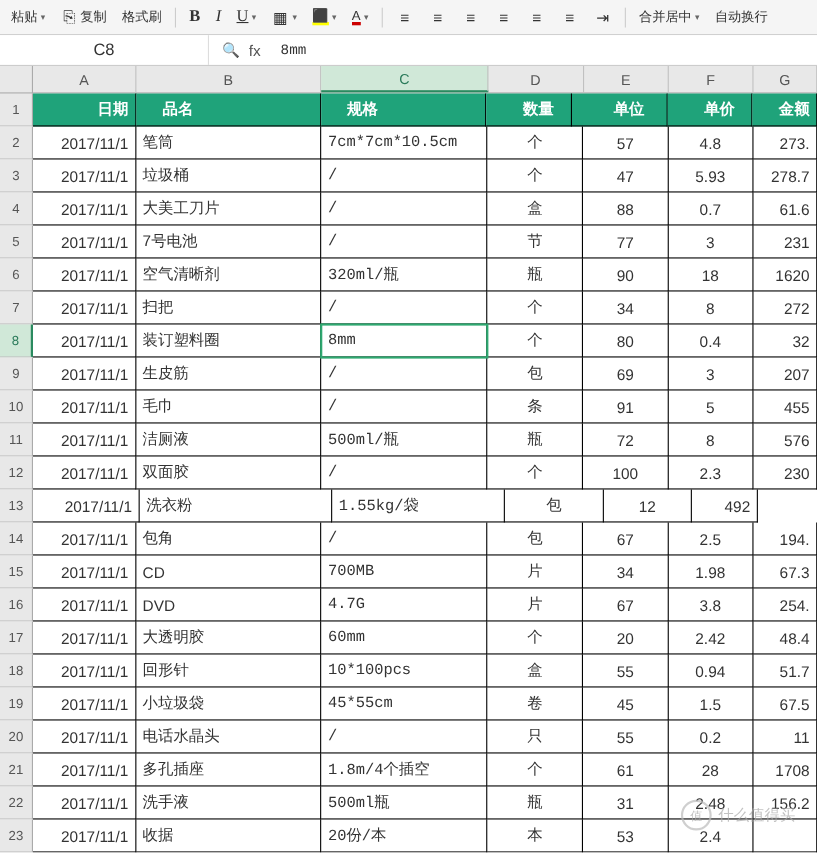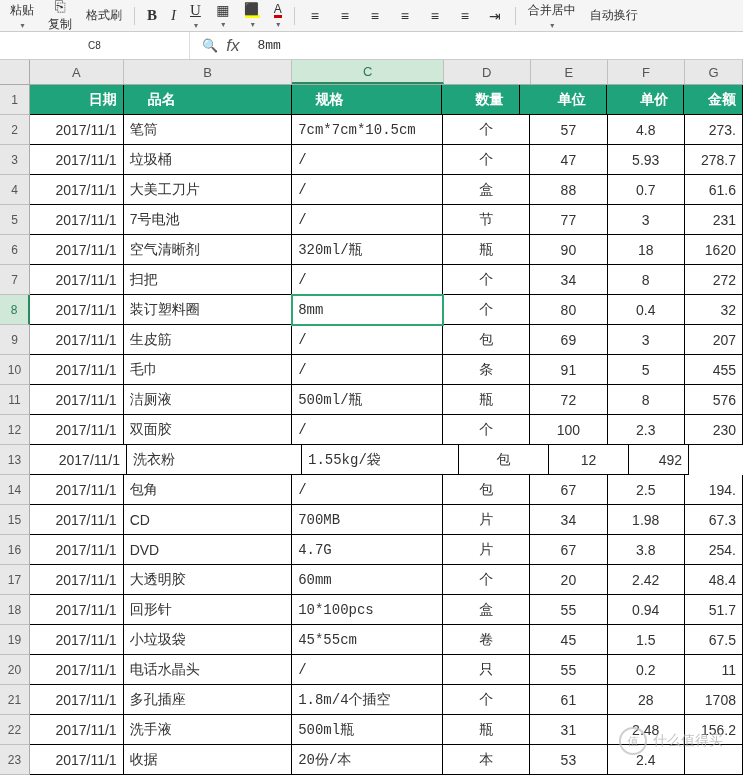--- a/index.html
+++ b/index.html
@@ -23,21 +23,20 @@
       gap: 2px;
     }
     .toolbar-item {
       display: flex;
       align-items: center;
       padding: 2px 6px;
       cursor: pointer;
       font-size: 12px;
       color: #333;
       gap: 2px;
-      flex-direction: column;
     }
     .toolbar-sep { width: 1px; height: 18px; background: #ccc; margin: 0 4px; }
     .icon-small { width: 16px; height: 16px; display: inline-flex; align-items: center; justify-content: center; font-size: 14px; }
     .bold { font-weight: bold; font-family: "Times New Roman"; font-size: 15px; }
     .italic { font-style: italic; font-family: "Times New Roman"; font-size: 15px; }
     .underline { text-decoration: underline; font-family: "Times New Roman"; font-size: 15px; }
     .dropdown-arrow { font-size: 8px; margin-left: 1px; color: #666; }
     .color-underline { border-bottom: 3px solid; padding-bottom: 0; line-height: 12px; }
     
     
@@ -48,31 +47,31 @@
       border-bottom: 1px solid #ccc;
       background: #fff;
     }
     .namebox {
       width: 190px;
       height: 100%;
       display: flex;
       align-items: center;
       justify-content: center;
       border-right: 1px solid #ddd;
-      font-size: 10px;
+      font-size: 15px;
       color: #333;
     }
     .fx-area {
       display: flex;
       align-items: center;
       padding: 0 12px;
       gap: 8px;
     }
     .fx-icon { font-size: 13px; color: #666; cursor: pointer; }
-    .fx-label { font-style: italic; font-size: 17px; color: #555; }
+    .fx-label { font-size: 14px; color: #555; }
     .formula-input {
       margin-left: 10px;
       font-size: 13px;
       color: #333;
       font-family: "Courier New", monospace;
     }
     
     
     .grid-area {
       position: relative;

